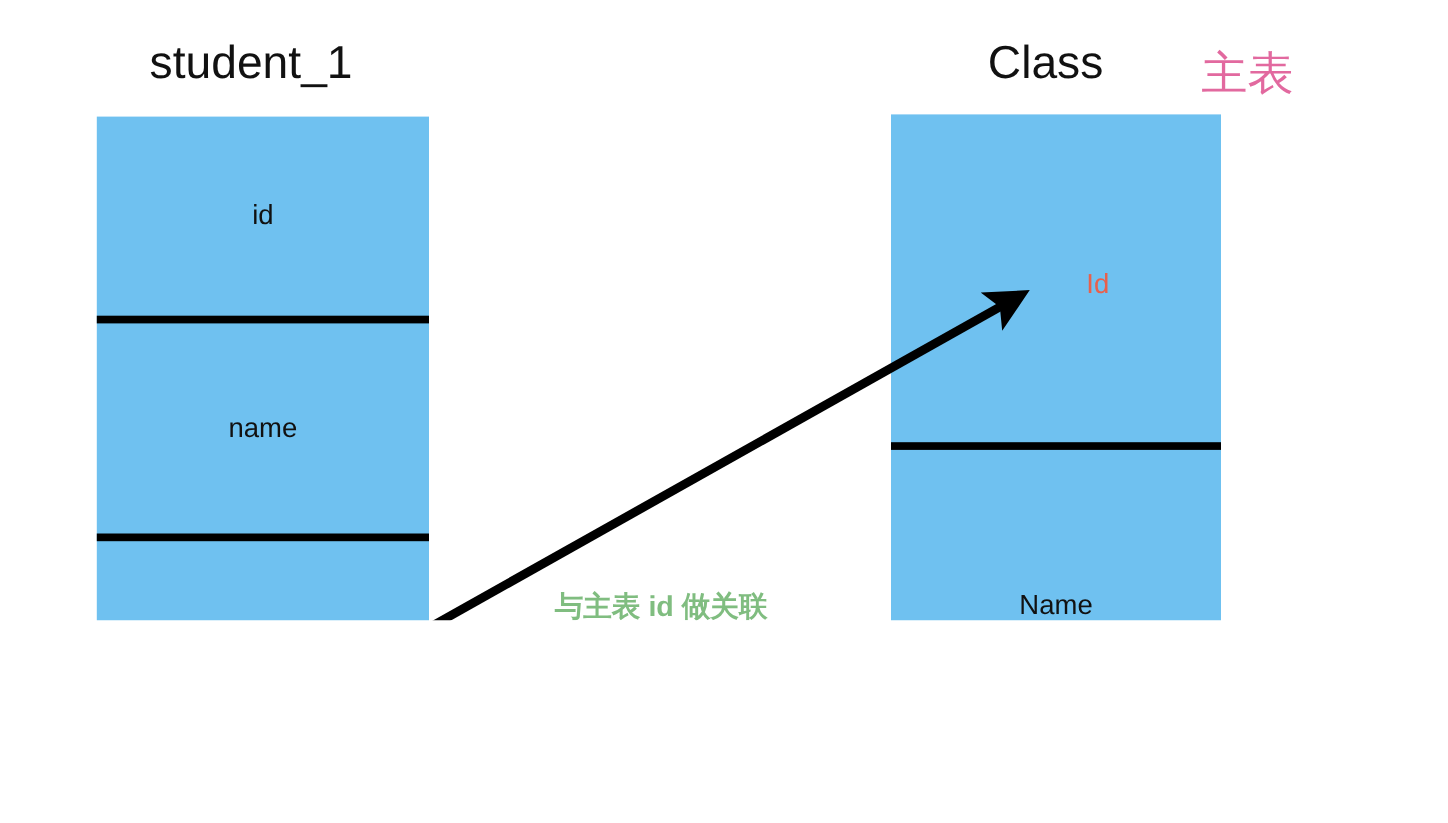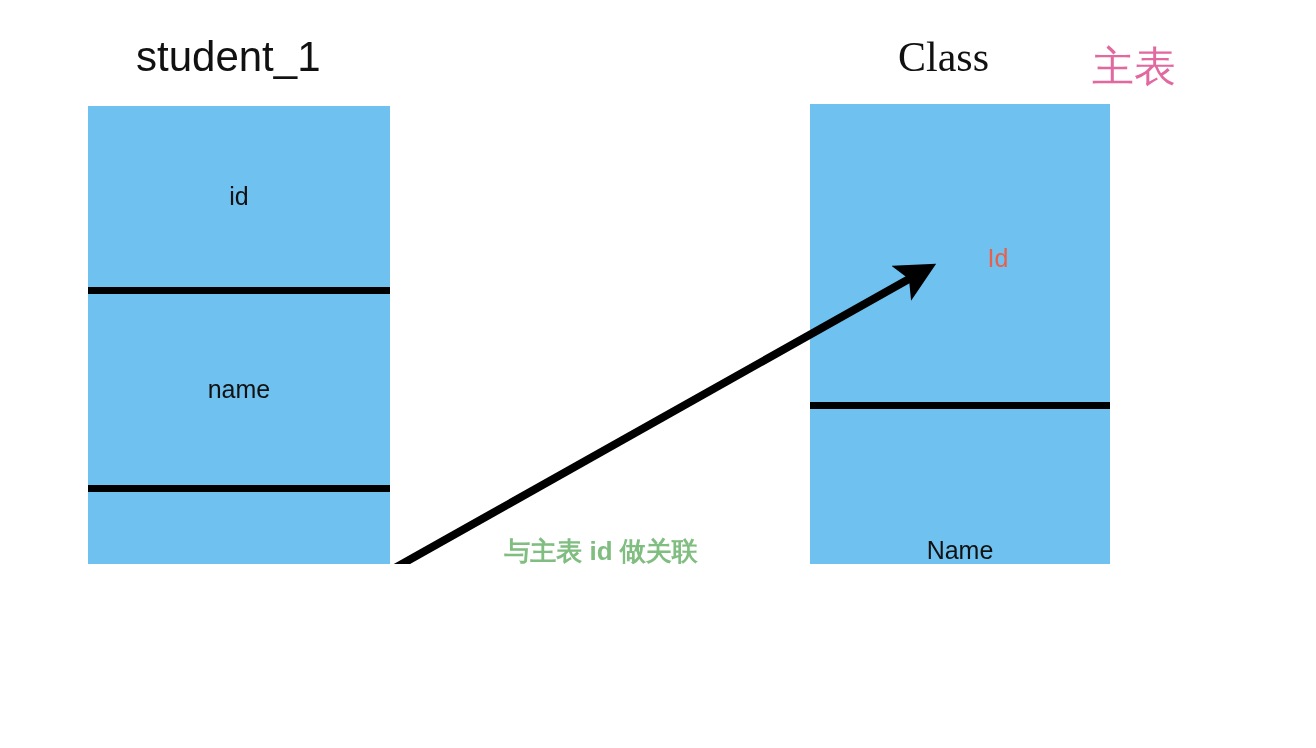--- a/index.html
+++ b/index.html
@@ -23,21 +23,21 @@
   
   .title {
     position: absolute;
     font-size: 42px;
     font-weight: 400;
     line-height: 1;
     white-space: nowrap;
     color: #111111;
   }
   #title-student  { left: 136px; top: 36px; }
-  #title-class    { left: 898px; top: 36px; font-family: Liberation Serif, serif; }
+  #title-class    { left: 898px; top: 36px; }
   #title-main-tag {
     left: 1092px; top: 46px;
     color: #e2699f;
     font-weight: 500;
   }
 
   
   .table-box {
     position: absolute;
     background: #6fc1f0;

